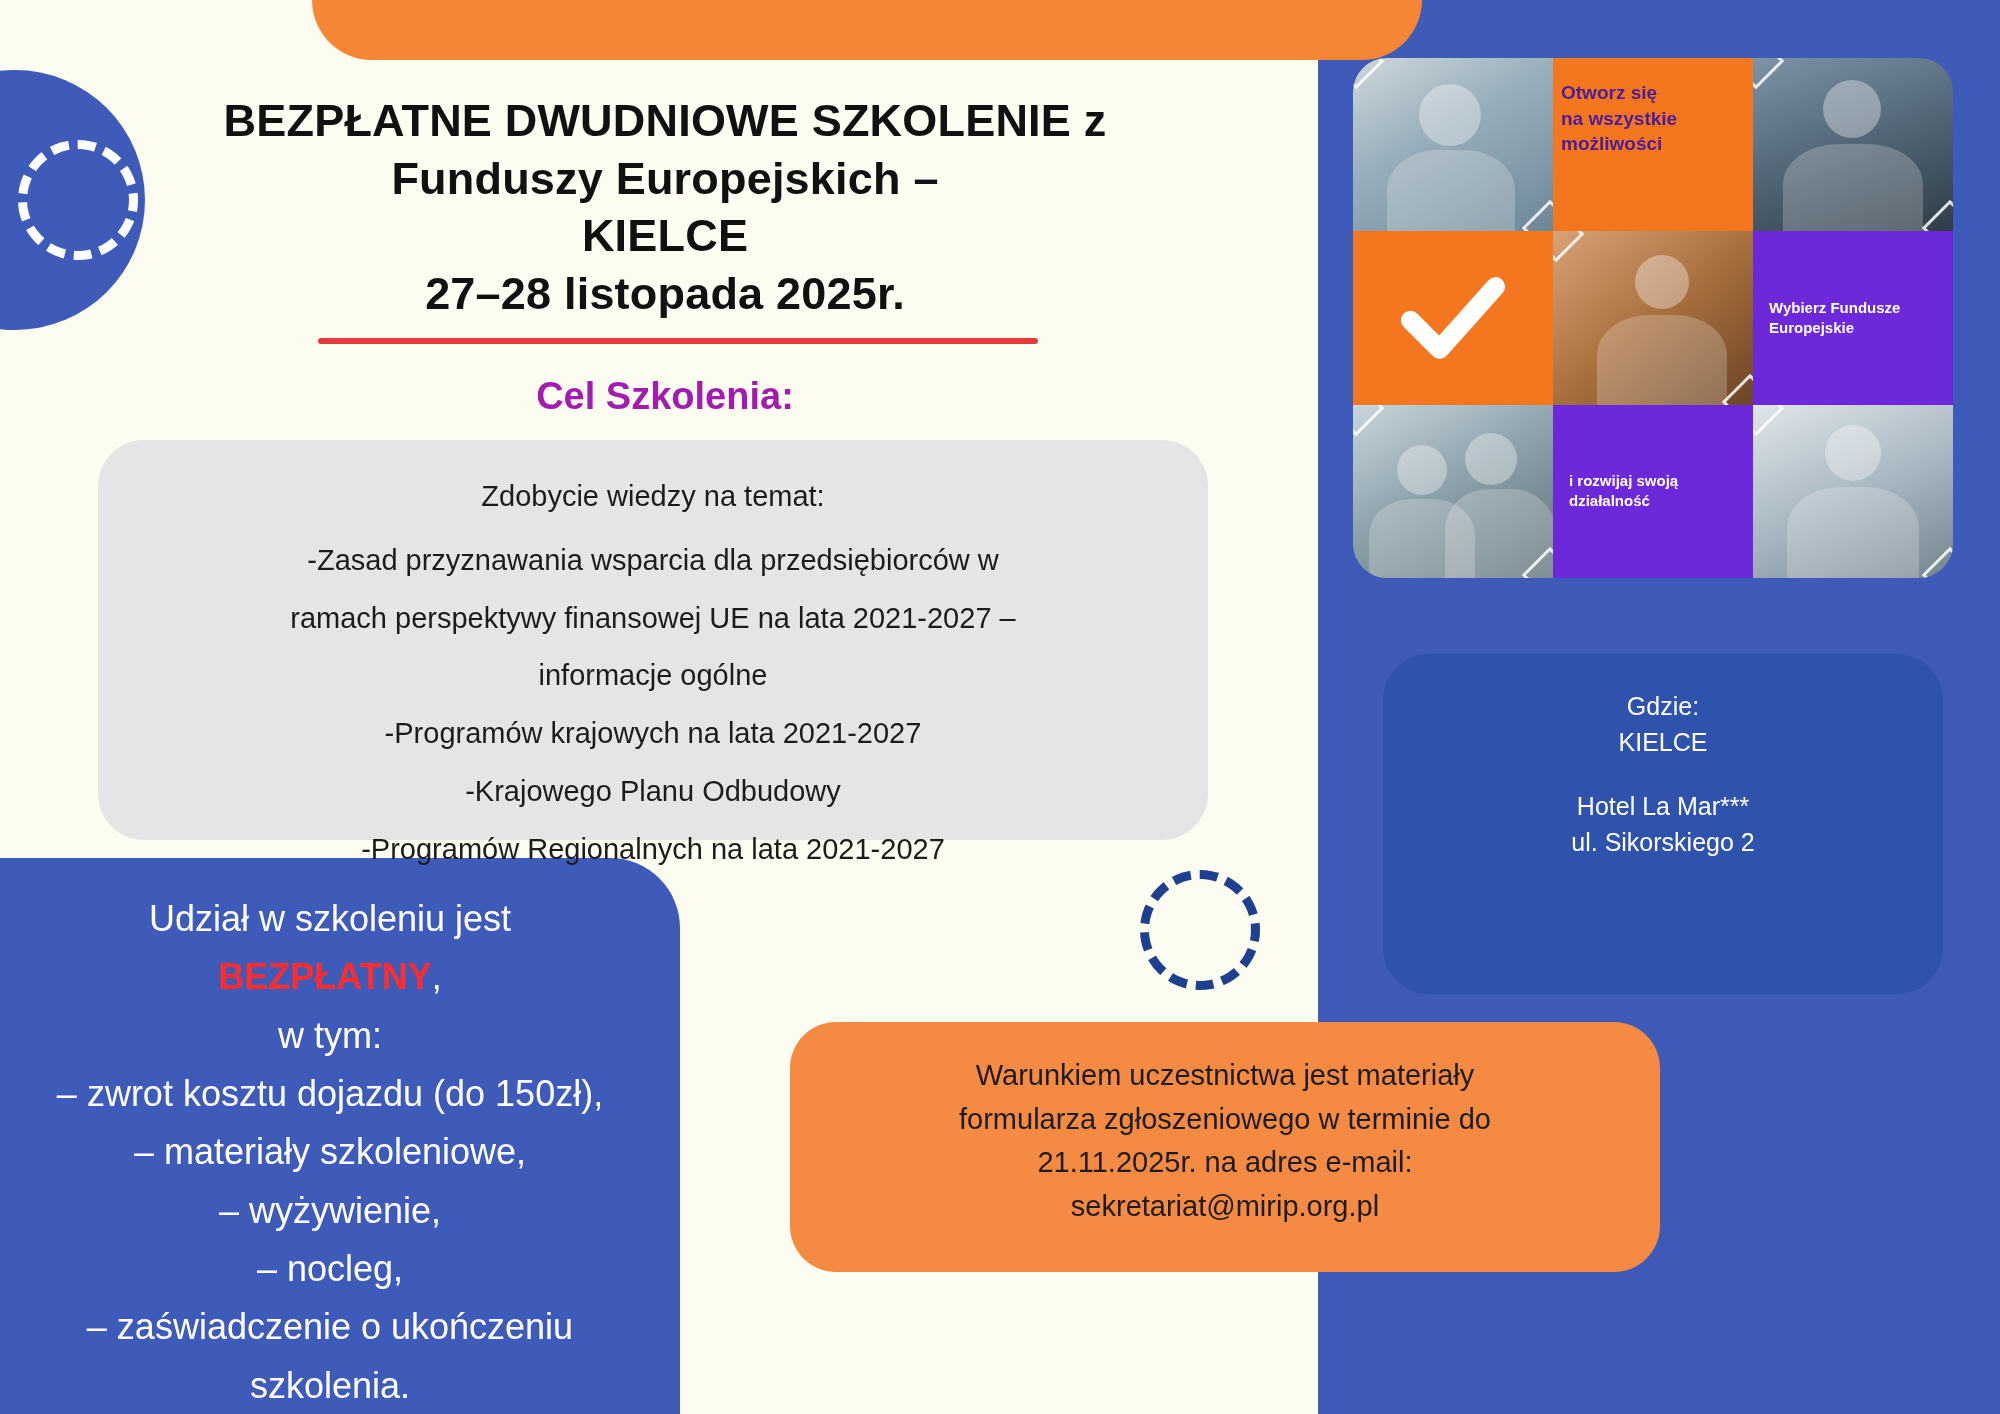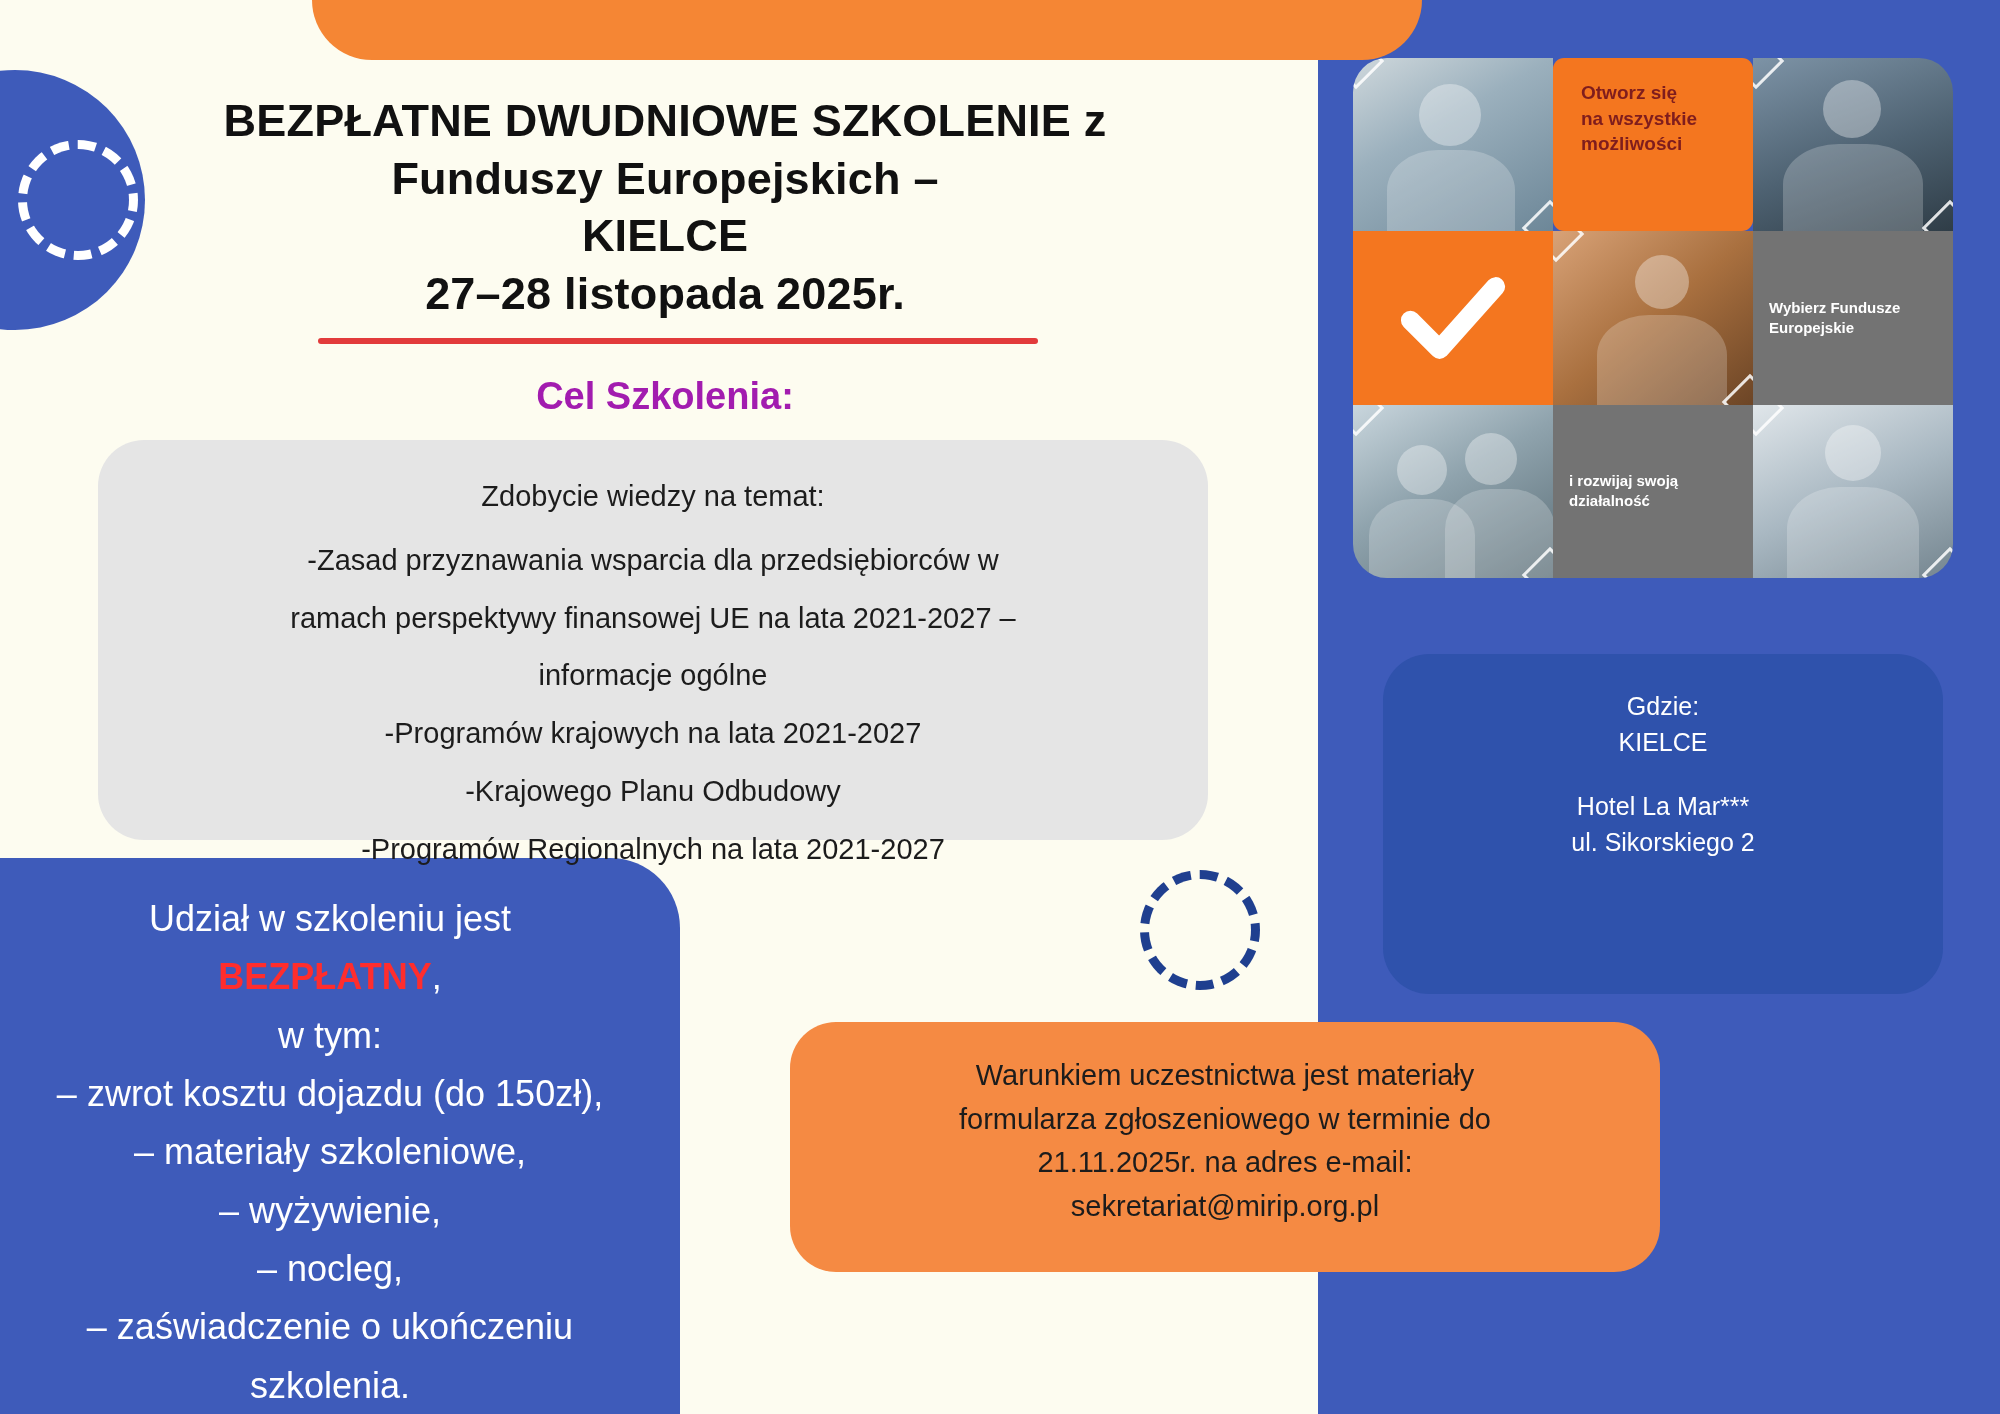--- a/index.html
+++ b/index.html
@@ -235,30 +235,29 @@
 
   
   .ph1 { background: linear-gradient(150deg,#cfd8dc 0%, #9bb0bd 40%, #6d8798 100%); }
   .ph2 { background: linear-gradient(160deg,#7d93a6 0%, #4e6272 55%, #2f3d47 100%); }
   .ph3 { background: linear-gradient(140deg,#d8a277 0%, #a9703f 50%, #6c4526 100%); }
   .ph4 { background: linear-gradient(150deg,#c9d6dd 0%, #8fa3ad 45%, #5c6f78 100%); }
   .ph5 { background: linear-gradient(155deg,#e0e6ea 0%, #a9b8c2 50%, #74858f 100%); }
 
   .cell.orange-text {
     background: #f4761f;
-    color: #7f1d1d;
+    color: #4c1d95;
     font-size: 19px;
     font-weight: bold;
     line-height: 1.35;
-    padding: 22px 28px;
-    box-sizing: border-box;
-    border-radius: 11px;
+    padding: 22px 8px;
+    box-sizing: border-box;
   }
   .cell.blue-text {
-    background: #737373;
+    background: #6d28d9;
     color: #ffffff;
     font-size: 15px;
     font-weight: bold;
     line-height: 1.35;
     padding: 0 16px;
     box-sizing: border-box;
     display: flex;
     align-items: center;
   }
   .cell.blue-text.mid {

